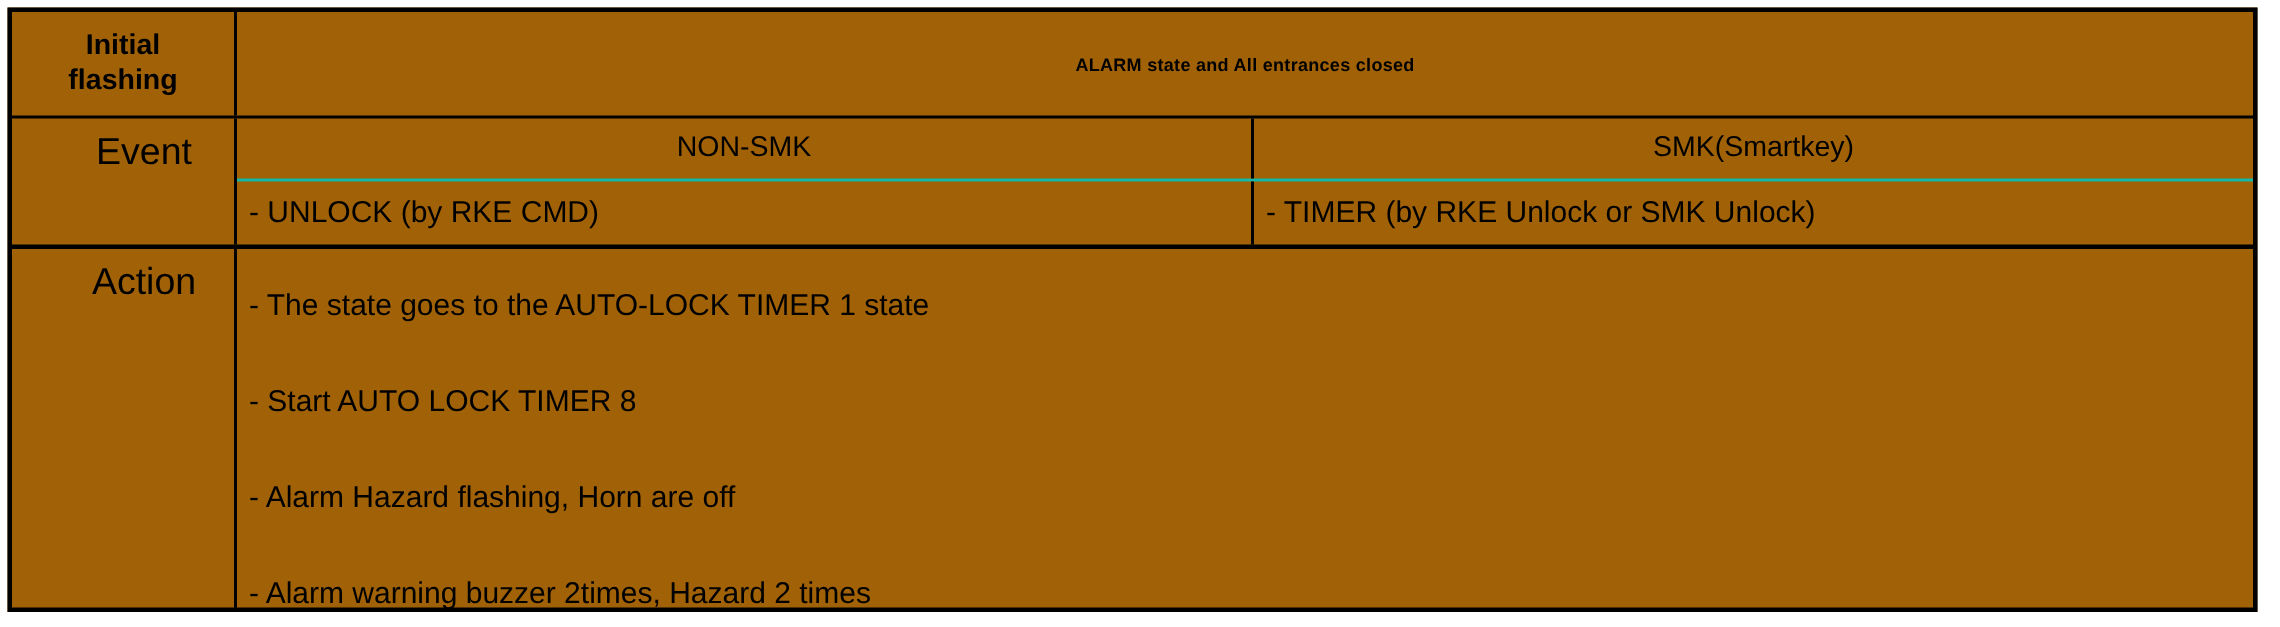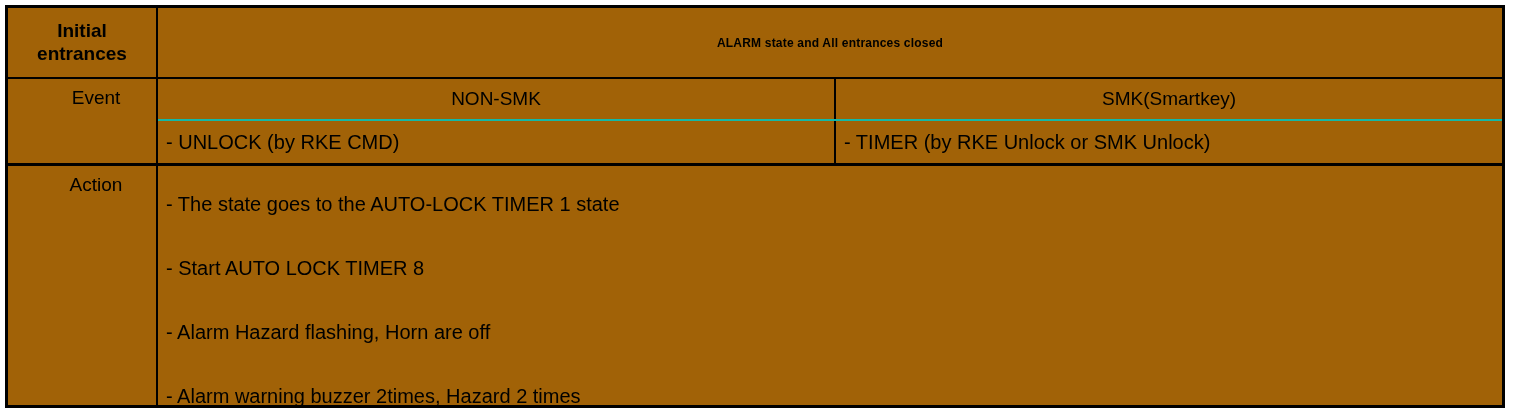--- a/index.html
+++ b/index.html
@@ -49,21 +49,21 @@
     align-items: center;
     justify-content: center;
     text-align: center;
     line-height: 1.18;
   }
   .label-cell.bold {
     font-weight: bold;
     font-size: 19px;
   }
   .label-cell.plain {
-    font-size: 19px;
+    font-size: 25px;
     align-items: flex-start;
     padding-top: 8px;
     padding-left: 28px;
   }
   .vdiv {
     width: 2px;
     flex: 0 0 2px;
     background: #000000;
   }
   .initial-value {
@@ -146,21 +146,21 @@
   }
 </style>
 </head>
 <body>
 
 <div class="sheet">
   <div class="table">
 
     <div class="row-initial">
       <div class="label-cell bold">
-        <span><span>Initial</span><br><span>entrances</span></span>
+        <span><span>Initial</span><br><span>flashing</span></span>
       </div>
       <div class="vdiv"></div>
       <div class="initial-value">ALARM state and All entrances closed</div>
     </div>
 
     <div class="row-event">
       <div class="label-cell plain">Event</div>
       <div class="vdiv"></div>
       <div class="event-right">
         <div class="event-head">

